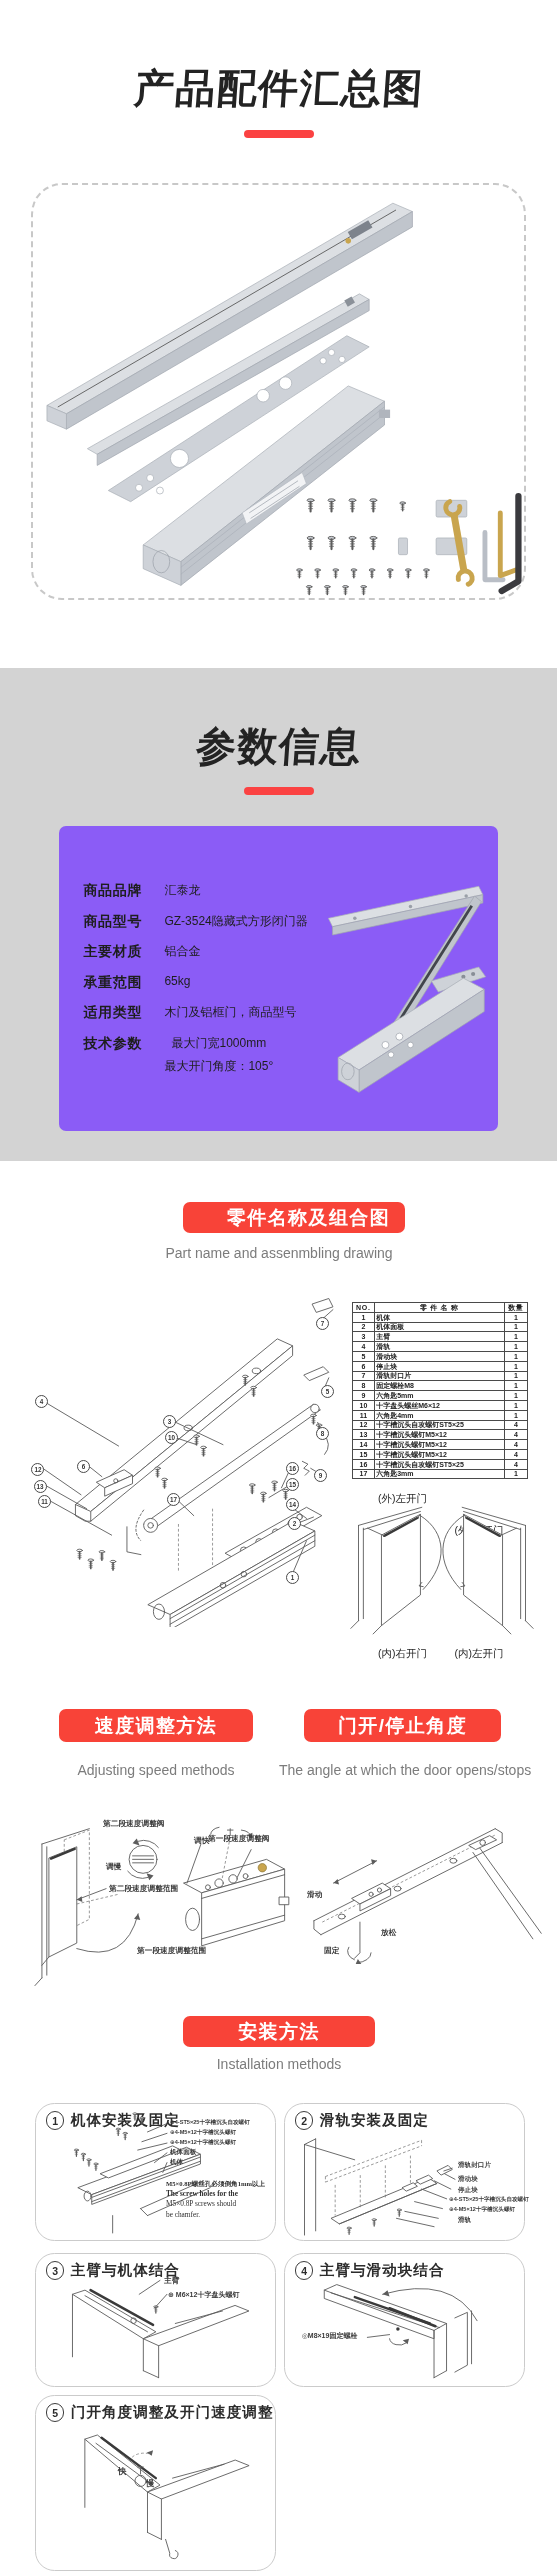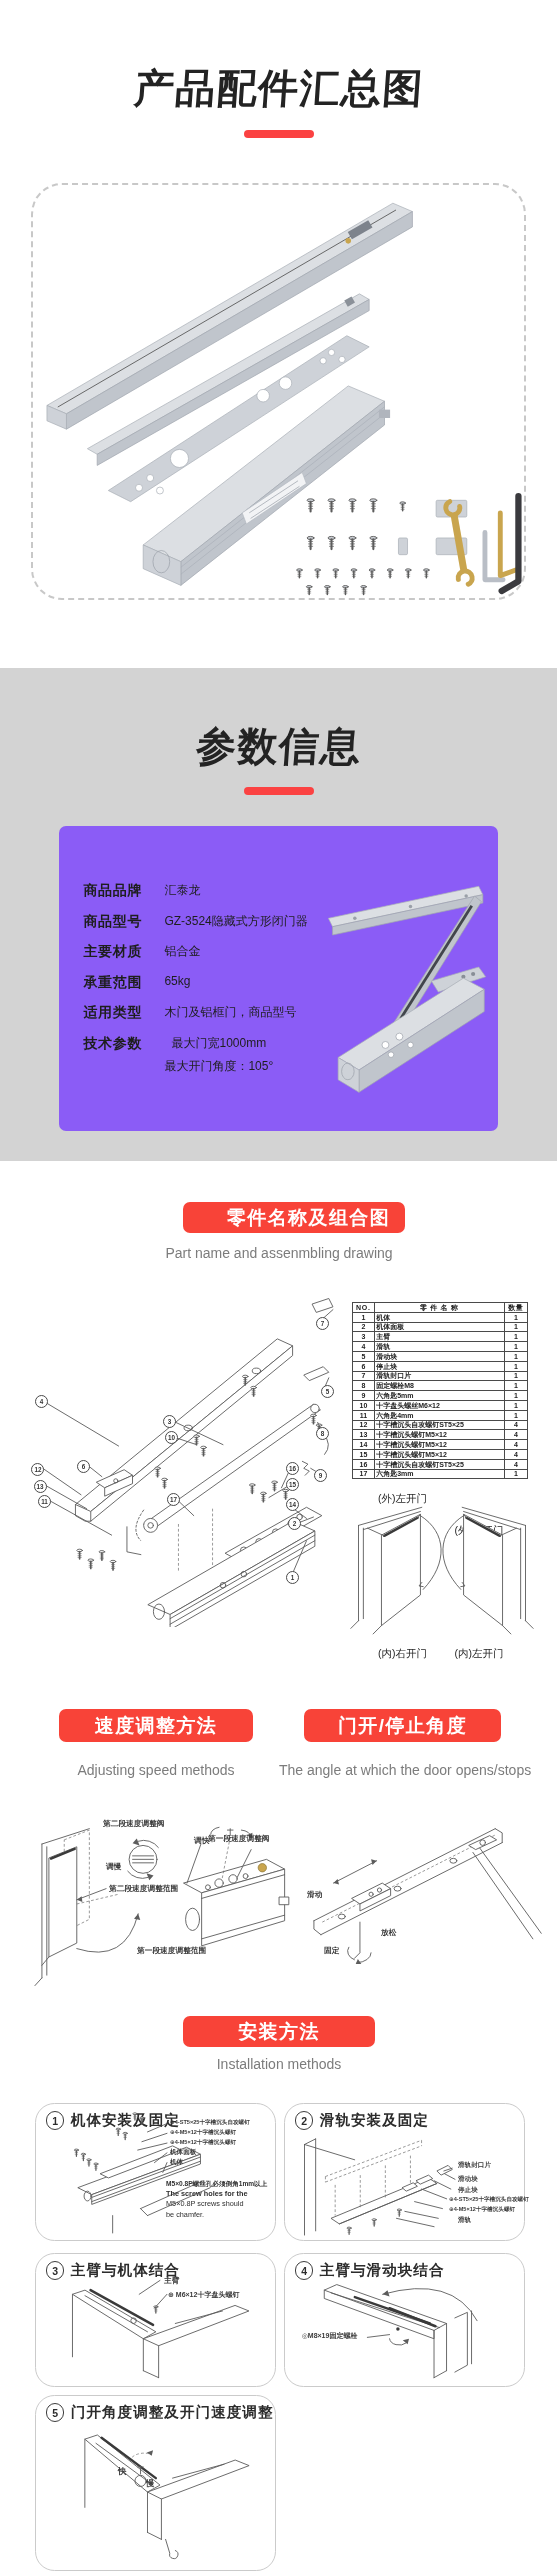--- a/index.html
+++ b/index.html
@@ -533,21 +533,21 @@
       <path class="ln" d="M150,150 L240,110 M160,160 L250,120 M150,150 L160,160"></path>
       <path class="ln" d="M110,160 L110,185"></path>
       <path class="ln" d="M188,28 L160,40 M188,42 L152,54 M188,56 L146,66" stroke-width="1"></path>
       <path class="ln" d="M188,70 L170,84 M188,84 L182,98" stroke-width="1"></path>
     </svg>
     <span class="abs dlabel sm" style="left:134px;top:15.3px;">⊕4-ST5×25十字槽沉头自攻螺钉</span>
     <span class="abs dlabel sm" style="left:134px;top:25px;">⊕4-M5×12十字槽沉头螺钉</span>
     <span class="abs dlabel sm" style="left:134px;top:35px;">⊕4-M5×12十字槽沉头螺钉</span>
     <span class="abs dlabel" style="left:134px;top:44px;font-size:6.6px;">机体面板</span>
     <span class="abs dlabel" style="left:134px;top:54px;font-size:6.6px;">机体</span>
-    <div class="abs note" style="left:130px;top:75px;width:105px;">
+    <div class="abs note" style="left:130px;top:75px;width:105px;font-family:Liberation Serif, serif;">
       <div class="b" style="font-size:6.6px;">M5×0.8P螺丝孔必须倒角1mm以上</div>
       <div class="b">The screw holes for the</div>
       <div>M5×0.8P screws should</div>
       <div>be chamfer.</div>
     </div>
   </div>
 
   <div class="abs panel" style="left:284px;top:2103px;width:239px;height:136px;">
     <div class="p-head abs" style="left:9.8px;top:7px;">
       <span class="cnum">2</span>

